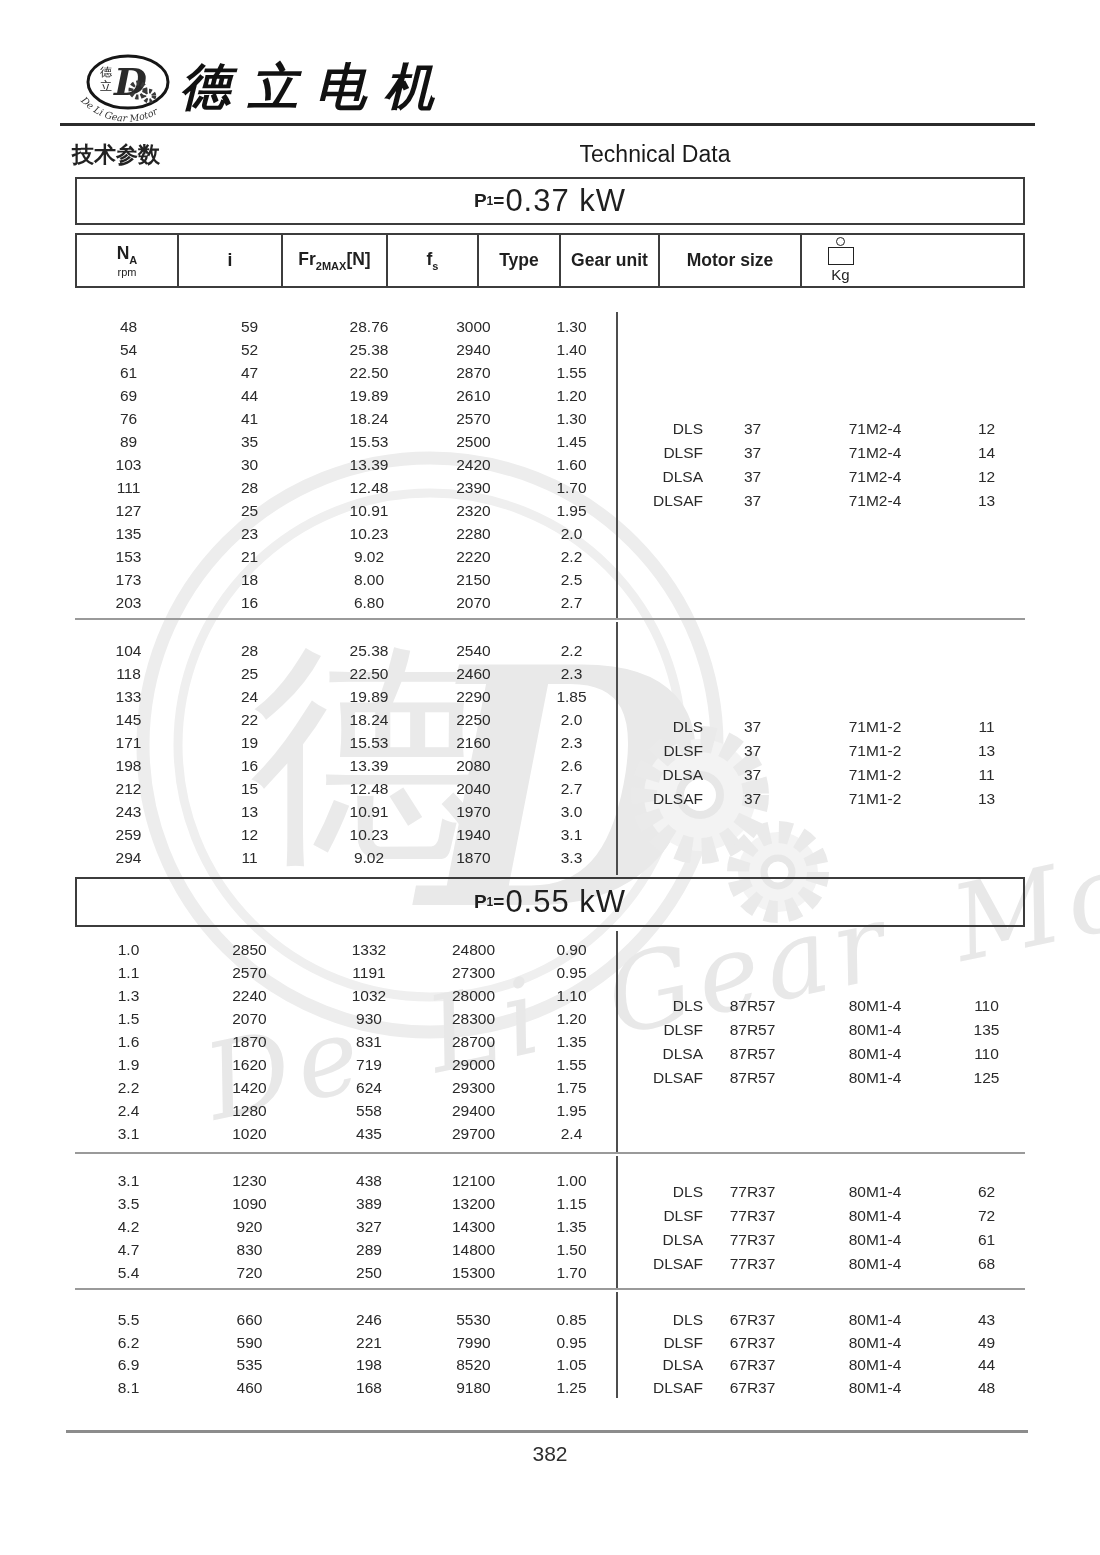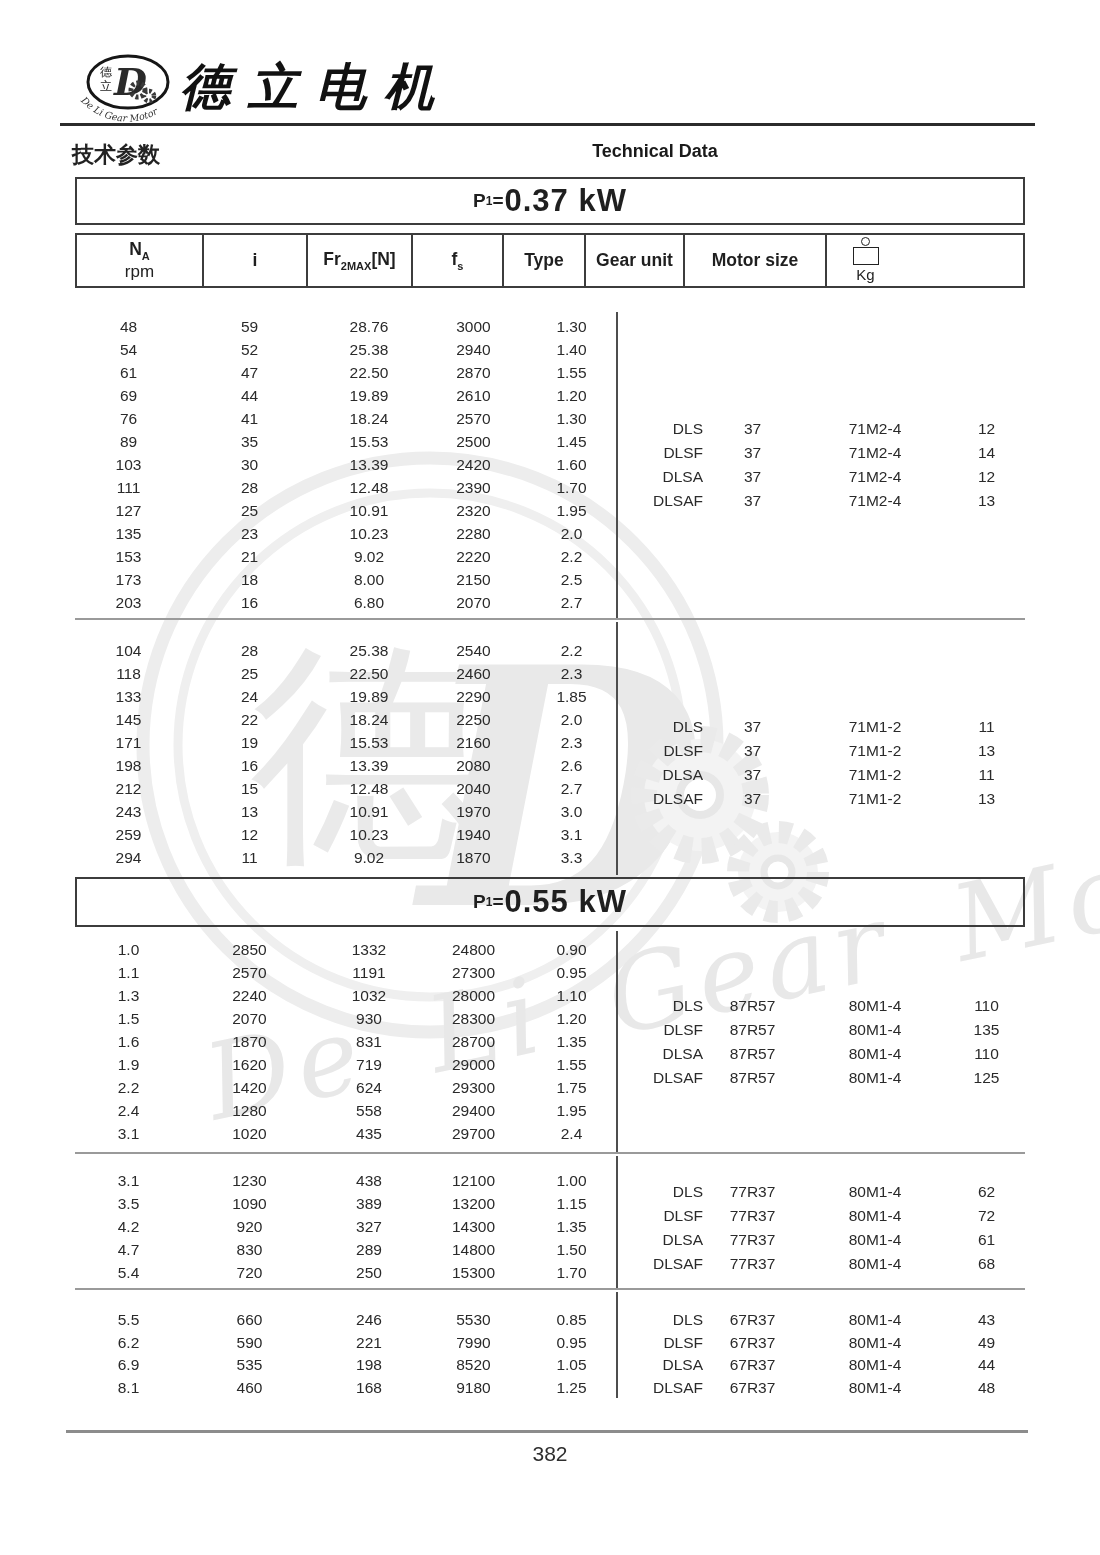--- a/index.html
+++ b/index.html
@@ -13,48 +13,48 @@
 
   
   .logo{position:absolute;left:70px;top:50px;}
   .brand-title{
     position:absolute;left:180px;top:54px;font-family:"DejaVu Serif","Liberation Serif",serif;
     font-size:50px;font-weight:900;letter-spacing:18px;font-style:italic;color:#111;white-space:nowrap;
   }
   .top-rule{position:absolute;left:60px;top:123px;width:975px;height:3px;background:#2b2b2b;}
 
   .sec-title-cn{position:absolute;left:72px;top:140px;font-size:22px;font-weight:bold;color:#222;}
-  .sec-title-en{position:absolute;left:430px;top:141px;width:450px;text-align:center;font-size:18px;font-weight:bold;color:#1a1a1a;}
+  .sec-title-en{position:absolute;left:430px;top:141px;width:450px;text-align:center;font-size:23px;font-weight:normal;color:#1a1a1a;}
 
   
   .power-box{
     position:absolute;left:75px;width:950px;height:48px;border:2px solid #3c3c3c;
     display:flex;align-items:center;justify-content:center;background:transparent;box-sizing:border-box;
   }
   .power-box .p{font-size:19px;font-weight:bold;}
   .power-box sub{font-size:12px;font-weight:bold;}
   .power-box .eq{font-size:19px;font-weight:bold;}
-  .power-box .val{font-size:31px;font-weight:700;letter-spacing:1px;margin-left:1px;}
+  .power-box .val{font-size:31px;font-weight:400;letter-spacing:1px;margin-left:1px;}
   #power1{top:177px;}
   #power2{top:877px;height:50px;}
 
   
   .thead{
     position:absolute;left:75px;top:233px;width:950px;height:55px;border:2px solid #3c3c3c;
     display:flex;box-sizing:border-box;background:transparent;
   }
   .th{
     display:flex;flex-direction:column;align-items:center;justify-content:center;
     border-right:2px solid #3c3c3c;box-sizing:border-box;line-height:1.15;
   }
   .th:last-child{border-right:none;}
   .th-main{font-size:17.5px;font-weight:bold;}
   .th-main sub{font-size:11px;font-weight:bold;}
-  .th-unit{font-size:17px;font-weight:normal;color:#222;}
-  .c1{width:127px;} .c2{width:135px;} .c3{width:104px;} .c4{width:105px;} .c5{width:91px;}
+  .th-unit{font-size:11px;font-weight:normal;color:#222;}
+  .c1{width:102px;} .c2{width:135px;} .c3{width:104px;} .c4{width:105px;} .c5{width:91px;}
   .c6{width:82px;} .c7{width:99px;} .c8{width:142px;} .c9{width:77px;}
   .kg-icon{display:flex;flex-direction:column;align-items:center;margin-bottom:1px;}
   .kg-knob{width:7px;height:7px;border:1.5px solid #222;border-radius:50%;margin-bottom:1px;}
   .kg-body{width:24px;height:16px;border:1.5px solid #222;}
   .kg-label{font-size:15px;font-weight:normal;}
 
   
   .block{position:absolute;left:75px;width:950px;}
   #b1{top:312px;height:306px;}
   #b2{top:622px;height:253px;}

